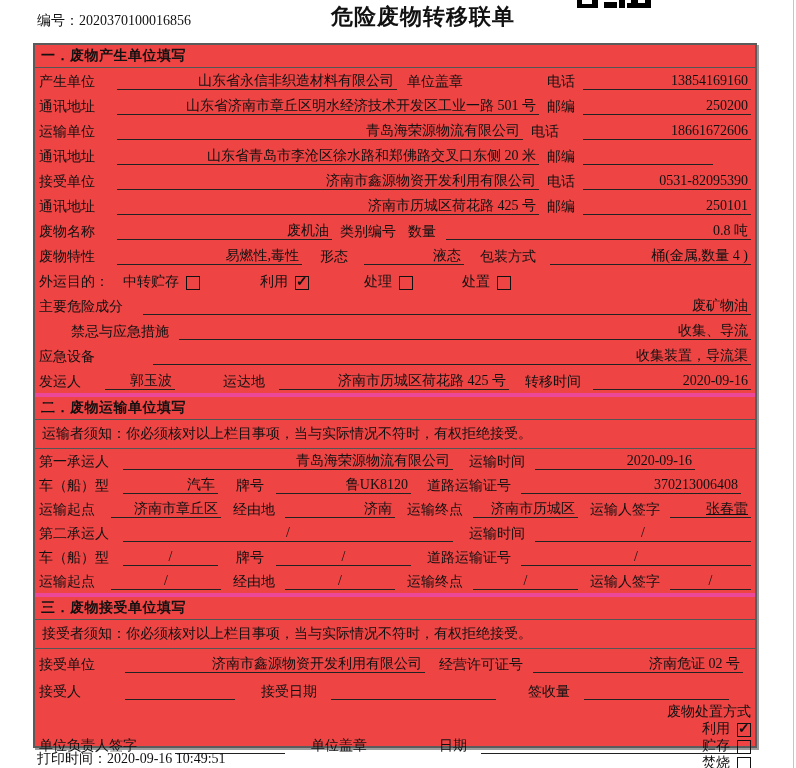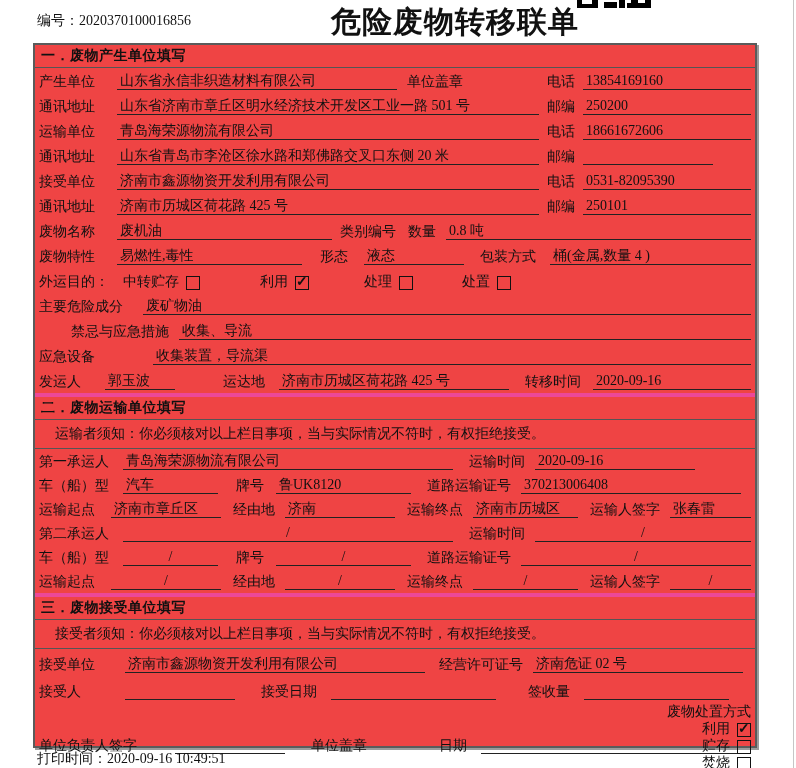--- a/index.html
+++ b/index.html
@@ -4,47 +4,47 @@
 <style>
   html,body{margin:0;padding:0;}
   body{
     width:796px;height:768px;position:relative;background:#ffffff;
     font-family:"Liberation Serif","DejaVu Serif",serif;
     font-size:14px;color:#111;overflow:hidden;
   }
   
   .hdr{position:absolute;left:0;top:0;width:796px;height:43px;}
   .doc-no{position:absolute;left:37px;top:12px;white-space:nowrap;}
-  .doc-title{position:absolute;left:331px;top:2px;font-size:30px;font-weight:bold;white-space:nowrap;letter-spacing:1px;}
+  .doc-title{position:absolute;left:331px;top:2px;font-size:22px;font-weight:bold;white-space:nowrap;letter-spacing:1px;}
   .qr{position:absolute;left:575px;top:0;}
   
   #form-table{
     position:absolute;left:33px;top:43px;width:724px;height:705px;
     box-sizing:border-box;border:2px solid #5b5b5b;background:#ef4444;
     box-shadow:2px 2px 0 #9b9b9b;display:flex;flex-direction:column;
   }
   .section{box-sizing:border-box;}
   .section + .section{border-top:4px solid #ec4899;}
   .sec-h{
     box-sizing:border-box;height:23px;border-bottom:1px solid #555;
     font-weight:bold;padding:2px 6px 0 6px;font-size:14px;letter-spacing:.5px;
   }
   .note{
     box-sizing:border-box;height:29px;border-bottom:1px solid #555;
-    display:flex;align-items:center;padding:0 20px;white-space:nowrap;font-family:Liberation Mono, monospace;
+    display:flex;align-items:center;padding:0 7px;white-space:nowrap;font-family:Liberation Mono, monospace;
   }
   .row{
     box-sizing:border-box;display:flex;align-items:flex-end;
     padding:0 4px 3px 4px;white-space:nowrap;line-height:17px;
   }
   .lbl{flex:0 0 auto;white-space:nowrap;}
   .fld{
     flex:0 0 auto;box-sizing:border-box;display:inline-block;
     border-bottom:1px solid #222;padding:0 3px;white-space:nowrap;
-    overflow:hidden;min-height:17px;
+    overflow:hidden;min-height:17px;text-align:right;
   }
   .fld.grow{flex:1 1 auto;}
   .fld.ctr{text-align:center;}
   .sp{flex:0 0 auto;}
   .cbw{flex:0 0 auto;display:inline-flex;align-items:center;}
   .cbox{
     display:inline-block;width:12px;height:12px;border:1px solid #111;
     margin-left:7px;position:relative;top:1px;
   }
   .cbox.checked::after{
@@ -85,21 +85,21 @@
       <div class="row" style="height: 25px;">
         <span class="lbl">通讯地址</span>
         <span class="fld grow" style="margin-left: 22px;">山东省济南市章丘区明水经济技术开发区工业一路 501 号</span>
         <span class="lbl" style="margin-left: 8px;">邮编</span>
         <span class="fld" style="width: 168px; margin-left: 8px;">250200</span>
       </div>
       <div class="row" style="height: 25px;">
         <span class="lbl">运输单位</span>
         <span class="fld grow" style="margin-left: 22px;">青岛海荣源物流有限公司</span>
         <span class="lbl" style="margin-left: 8px;">电话</span>
-        <span class="fld" style="width: 168px; margin-left: 8px;">18661672606</span>
+        <span class="fld" style="width: 168px; margin-left: 24px;">18661672606</span>
       </div>
       <div class="row" style="height: 25px;">
         <span class="lbl">通讯地址</span>
         <span class="fld grow" style="margin-left: 22px;">山东省青岛市李沧区徐水路和郑佛路交叉口东侧 20 米</span>
         <span class="lbl" style="margin-left: 8px;">邮编</span>
         <span class="fld" style="width: 130px; margin-left: 8px;"></span>
         <span class="sp" style="width: 38px;"></span>
       </div>
       <div class="row" style="height: 25px;">
         <span class="lbl">接受单位</span>
@@ -186,21 +186,21 @@
         <span class="fld" style="width: 220px; margin-left: 10px;">370213006408</span>
       </div>
       <div class="row" style="height: 24px;">
         <span class="lbl">运输起点</span>
         <span class="fld" style="width: 110px; margin-left: 16px;">济南市章丘区</span>
         <span class="lbl" style="margin-left: 12px;">经由地</span>
         <span class="fld" style="width: 110px; margin-left: 10px;">济南</span>
         <span class="lbl" style="margin-left: 12px;">运输终点</span>
         <span class="fld" style="width: 105px; margin-left: 10px;">济南市历城区</span>
         <span class="lbl" style="margin-left: 12px;">运输人签字</span>
-        <span class="fld grow" style="margin-left: 10px;">张春雷</span>
+        <span class="fld grow" style="margin-left: 10px; text-decoration: underline;">张春雷</span>
       </div>
       <div class="row" style="height: 24px;">
         <span class="lbl">第二承运人</span>
         <span class="fld ctr" style="width: 330px; margin-left: 14px;">/</span>
         <span class="lbl" style="margin-left: 16px;">运输时间</span>
         <span class="fld grow ctr" style="margin-left: 10px;">/</span>
       </div>
       <div class="row" style="height: 24px;">
         <span class="lbl">车（船）型</span>
         <span class="fld ctr" style="width: 95px; margin-left: 14px;">/</span>

